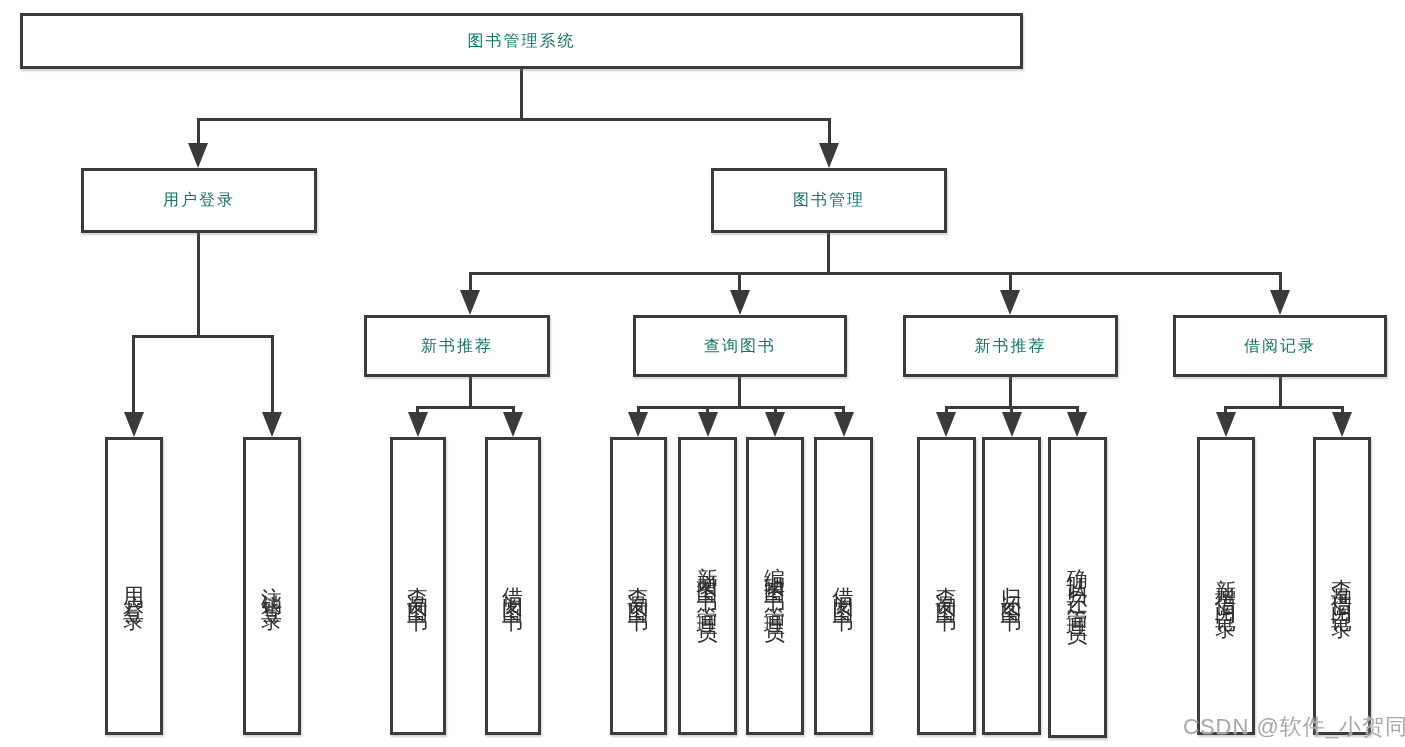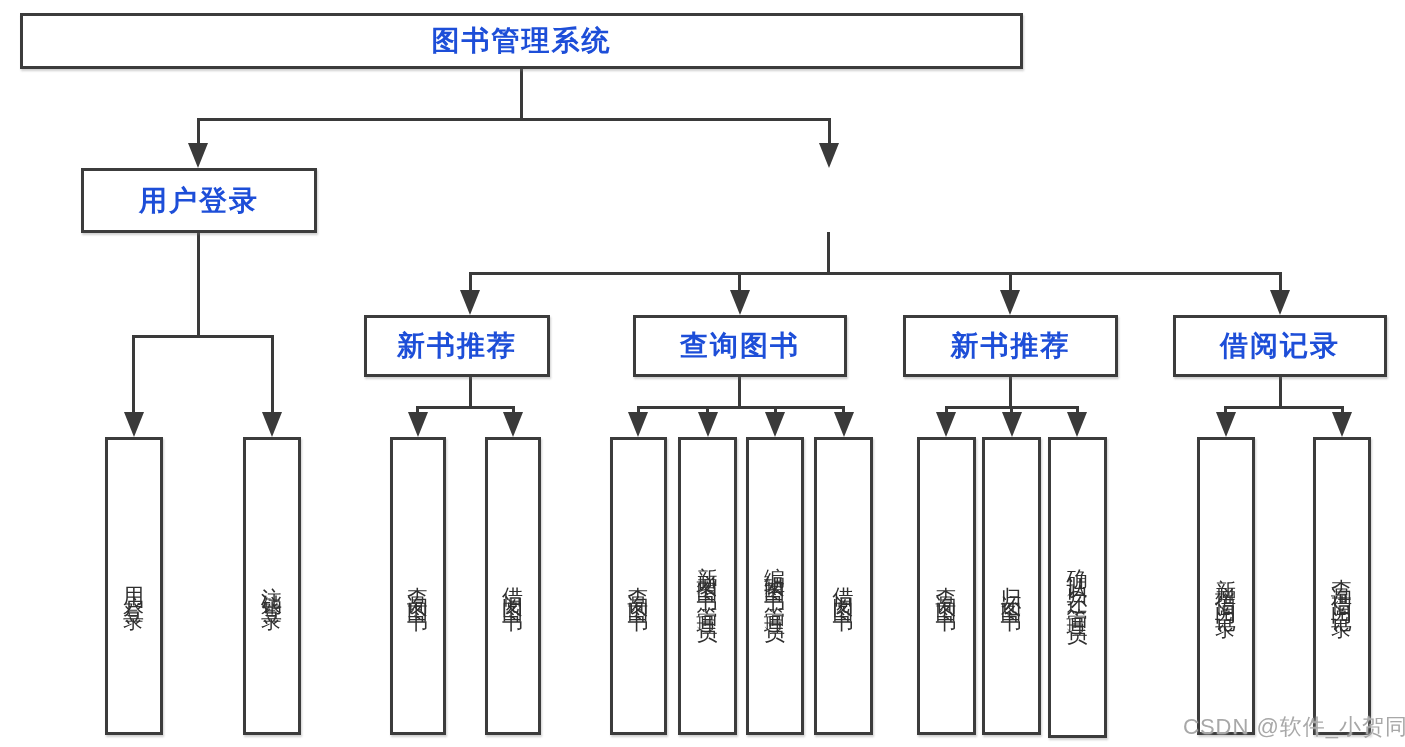--- a/index.html
+++ b/index.html
@@ -19,21 +19,21 @@
      border-right:10px solid transparent;
      border-top:25px solid #3a3a3a;}
   
   .box{
     position:absolute;box-sizing:border-box;
     border:3px solid #3c3c3c;background:#ffffff;
     display:flex;align-items:center;justify-content:center;
     box-shadow:1px 2px 2px rgba(120,120,120,0.35);
   }
   .hbox span{
-    font-size:28px;letter-spacing:2px;color:#1d4ed8;white-space:nowrap;font-weight:bold;
+    font-size:16px;letter-spacing:2px;color:#0f766e;white-space:nowrap;
   }
   .vbox .vtext{
     writing-mode:vertical-rl;text-orientation:mixed;
     font-size:21px;letter-spacing:8px;color:#2f2f2f;
     line-height:1;
   }
   .watermark{
     position:absolute;left:1183px;top:712px;
     font-size:22px;color:#a8a8a8;letter-spacing:1px;white-space:nowrap;
     text-shadow:0 0 2px #ffffff;
@@ -103,20 +103,23 @@
   <div class="v" style="left:1341px;top:406px;height:9px"></div>
   <div class="a" style="left:1332px;top:412px"></div>
 
   <div class="box hbox" style="left:20px;top:13px;width:1003px;height:56px">
     <span>图书管理系统</span>
   </div>
 
   <div class="box hbox" style="left:81px;top:168px;width:236px;height:65px">
     <span>用户登录</span>
   </div>
+  <div class="box hbox" style="left:711px;top:168px;width:236px;height:65px">
+    <span>图书管理</span>
+  </div>
 
   <div class="box hbox" style="left:364px;top:315px;width:186px;height:62px">
     <span>新书推荐</span>
   </div>
   <div class="box hbox" style="left:633px;top:315px;width:214px;height:62px">
     <span>查询图书</span>
   </div>
   <div class="box hbox" style="left:903px;top:315px;width:215px;height:62px">
     <span>新书推荐</span>
   </div>

